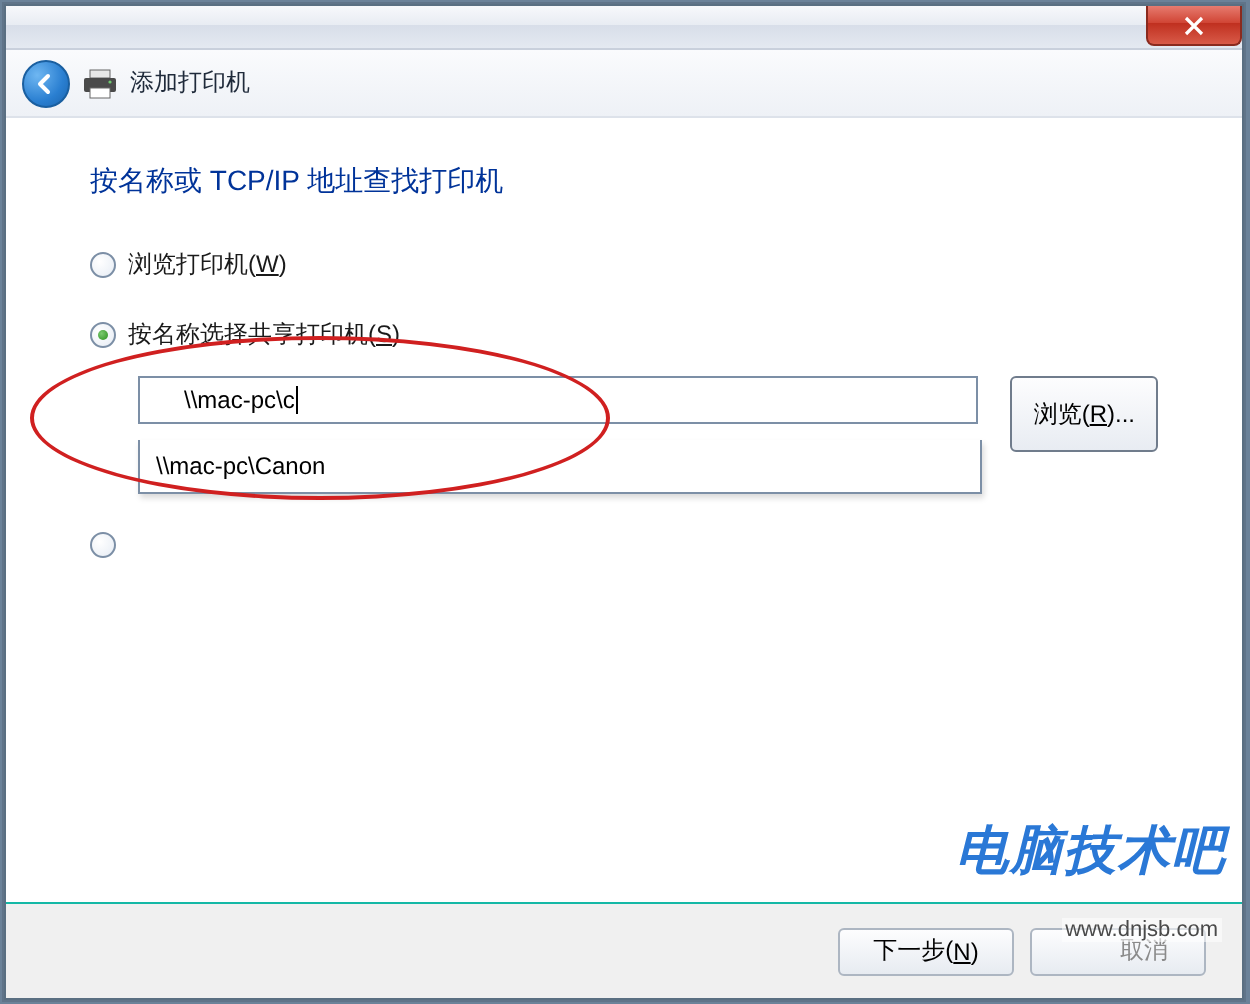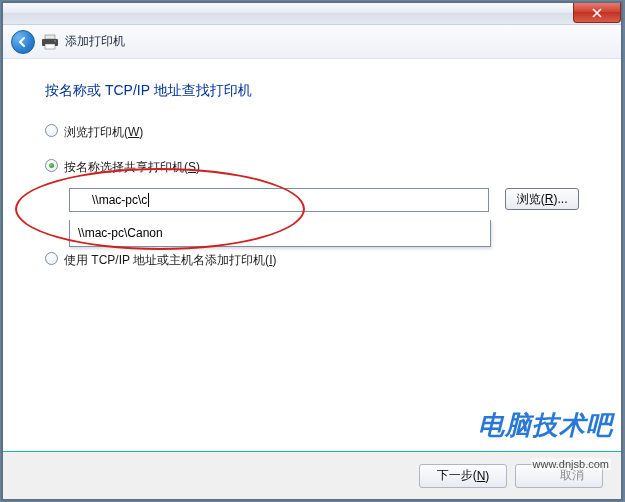--- a/index.html
+++ b/index.html
@@ -8,30 +8,30 @@
   .titlebar { height: 22px; background: linear-gradient(to bottom, #f7f8fb 0%, #e8ecf3 45%, #d8dee9 46%, #e4e9f1 100%); border-bottom: 1px solid #c9d0dc; position: relative; }
   .close-btn { position: absolute; right: 0; top: 0; width: 48px; height: 20px; background: linear-gradient(to bottom, #e67b6f 0%, #d04434 45%, #c03020 46%, #d85a48 100%); border: 1px solid #8a2a1e; border-top: none; border-radius: 0 0 4px 4px; display: flex; align-items: center; justify-content: center; color: #fff; cursor: pointer; }
   .close-btn svg { width: 10px; height: 10px; }
   .navbar { height: 34px; background: linear-gradient(to bottom, #fafbfd, #eef1f6); border-bottom: 1px solid #dde2ea; display: flex; align-items: center; padding: 0 8px; gap: 6px; }
   .back-btn { width: 24px; height: 24px; border-radius: 50%; background: radial-gradient(circle at 30% 30%, #6fb7f2, #2a7fd1 60%, #1a64ae); border: 1px solid #1a5fa0; display: flex; align-items: center; justify-content: center; color: #fff; cursor: pointer; }
   .back-btn svg { width: 12px; height: 12px; }
   .printer-icon { width: 18px; height: 16px; }
   .nav-title { color: #1f2a3a; }
   .content { position: absolute; left: 0; right: 0; top: 57px; bottom: 50px; padding: 22px 42px 0 42px; }
   .heading { color: #003399; font-size: 14px; margin-bottom: 24px; }
-  .radio-row { display: flex; align-items: flex-start; gap: 6px; margin-bottom: 18px; color: #1a1a1a; }
+  .radio-row { display: flex; align-items: center; gap: 6px; margin-bottom: 18px; color: #1a1a1a; }
   .radio-row.sub { margin-bottom: 12px; }
   .radio { width: 13px; height: 13px; border: 1px solid #7c8fa6; border-radius: 50%; background: radial-gradient(circle at 35% 35%, #fff, #e6ecf4); display: inline-flex; align-items: center; justify-content: center; flex-shrink: 0; }
   .radio.checked::after { content: ""; width: 5px; height: 5px; border-radius: 50%; background: radial-gradient(circle at 35% 35%, #7ac96f, #2a8f1e); }
   .accel { text-decoration: underline; }
   .input-group { display: flex; align-items: flex-start; gap: 16px; padding-left: 24px; margin-bottom: 6px; position: relative; }
   .path-input { width: 422px; height: 24px; border: 1px solid #7c8fa6; background: #fff; padding: 0 22px; font-family: Tahoma, sans-serif; font-size: 12px; outline: none; display: flex; align-items: center; }
   .cursor { display: inline-block; width: 1px; height: 14px; background: #000; margin-left: 1px; animation: blink 1s step-end infinite; vertical-align: middle; }
   @keyframes blink { 50% { opacity: 0; } }
-  .browse-btn { width: 74px; height: 22px; background: linear-gradient(to bottom, #fdfdfe, #e8ecf2); border: 1px solid #707c8c; border-radius: 3px; font-size: 12px; cursor: pointer; display: flex; align-items: center; justify-content: center; }
+  .browse-btn { width: 74px; height: 38px; background: linear-gradient(to bottom, #fdfdfe, #e8ecf2); border: 1px solid #707c8c; border-radius: 3px; font-size: 12px; cursor: pointer; display: flex; align-items: center; justify-content: center; }
   .dropdown { position: absolute; left: 24px; top: 32px; width: 422px; border: 1px solid #7c8fa6; border-top: none; background: #fff; box-shadow: 1px 2px 3px rgba(0,0,0,0.15); }
   .dropdown-item { padding: 6px 8px; font-family: Tahoma, sans-serif; cursor: pointer; }
   .third-radio { margin-top: 40px; }
   .ellipse { position: absolute; left: 12px; top: 108px; width: 290px; height: 82px; border: 2px solid #d02020; border-radius: 50%; pointer-events: none; }
   .footer { position: absolute; left: 0; right: 0; bottom: 0; height: 48px; border-top: 1px solid #14b8a6; background: #f0f0f0; display: flex; align-items: center; justify-content: flex-end; padding: 0 18px; gap: 8px; }
   .ftr-btn { min-width: 88px; height: 24px; border: 1px solid #adb6c2; border-radius: 3px; background: linear-gradient(to bottom, #fdfdfe, #e7ebf1); font-size: 12px; display: flex; align-items: center; justify-content: center; cursor: pointer; }
   .ftr-btn.disabled { color: #8a8a8a; padding-left: 26px; }
   .watermark { position: absolute; right: 8px; bottom: 56px; display: flex; align-items: baseline; gap: 2px; pointer-events: none; }
   .wm-cn { font-family: "SimHei","Microsoft YaHei",sans-serif; font-size: 26px; font-weight: bold; font-style: italic; color: #2a78d6; text-shadow: 0 0 2px #fff, 1px 1px 0 #fff, -1px -1px 0 #fff, 1px -1px 0 #fff, -1px 1px 0 #fff; letter-spacing: 1px; }
   .wm-url { font-family: Arial, sans-serif; font-size: 11px; color: #4a4a4a; background: rgba(255,255,255,0.55); padding: 0 2px; }
@@ -88,21 +88,20 @@
           <span class="accel">R</span>
           <span>)...</span>
       </div>
       <div class="dropdown">
         <div class="dropdown-item">\\mac-pc\Canon</div>
       </div>
     </div>
 
     <div class="radio-row third-radio">
       <span class="radio"></span>
-      <span><span>使用 TCP/IP 地址或主机名添加打印机(</span><span class="accel">I</span><span>)</span></span>
     </div>
 
     <div class="ellipse"></div>
   </div>
 
   <div class="footer">
     <div class="ftr-btn">
       <span>下一步(</span>
         <span class="accel">N</span>
         <span>)</span>

